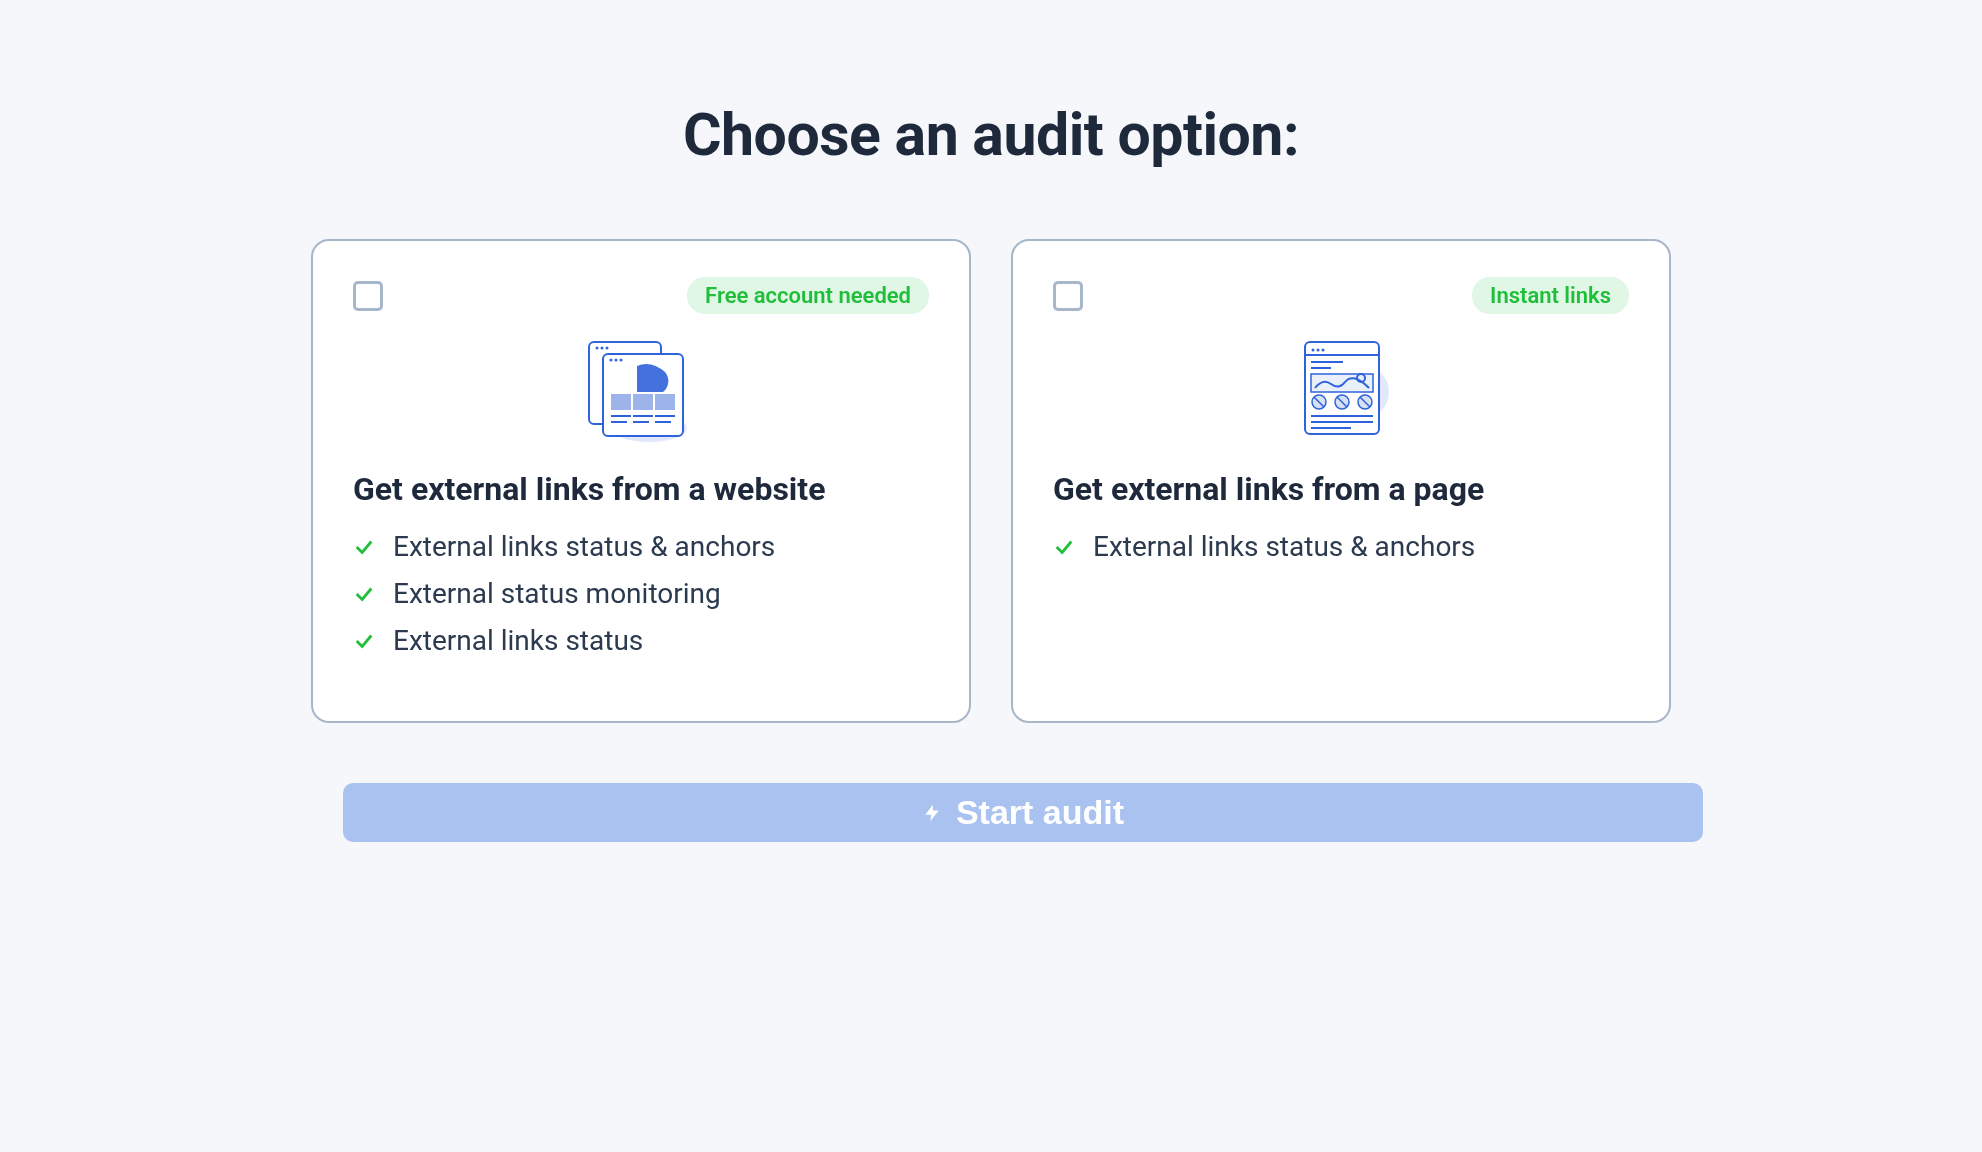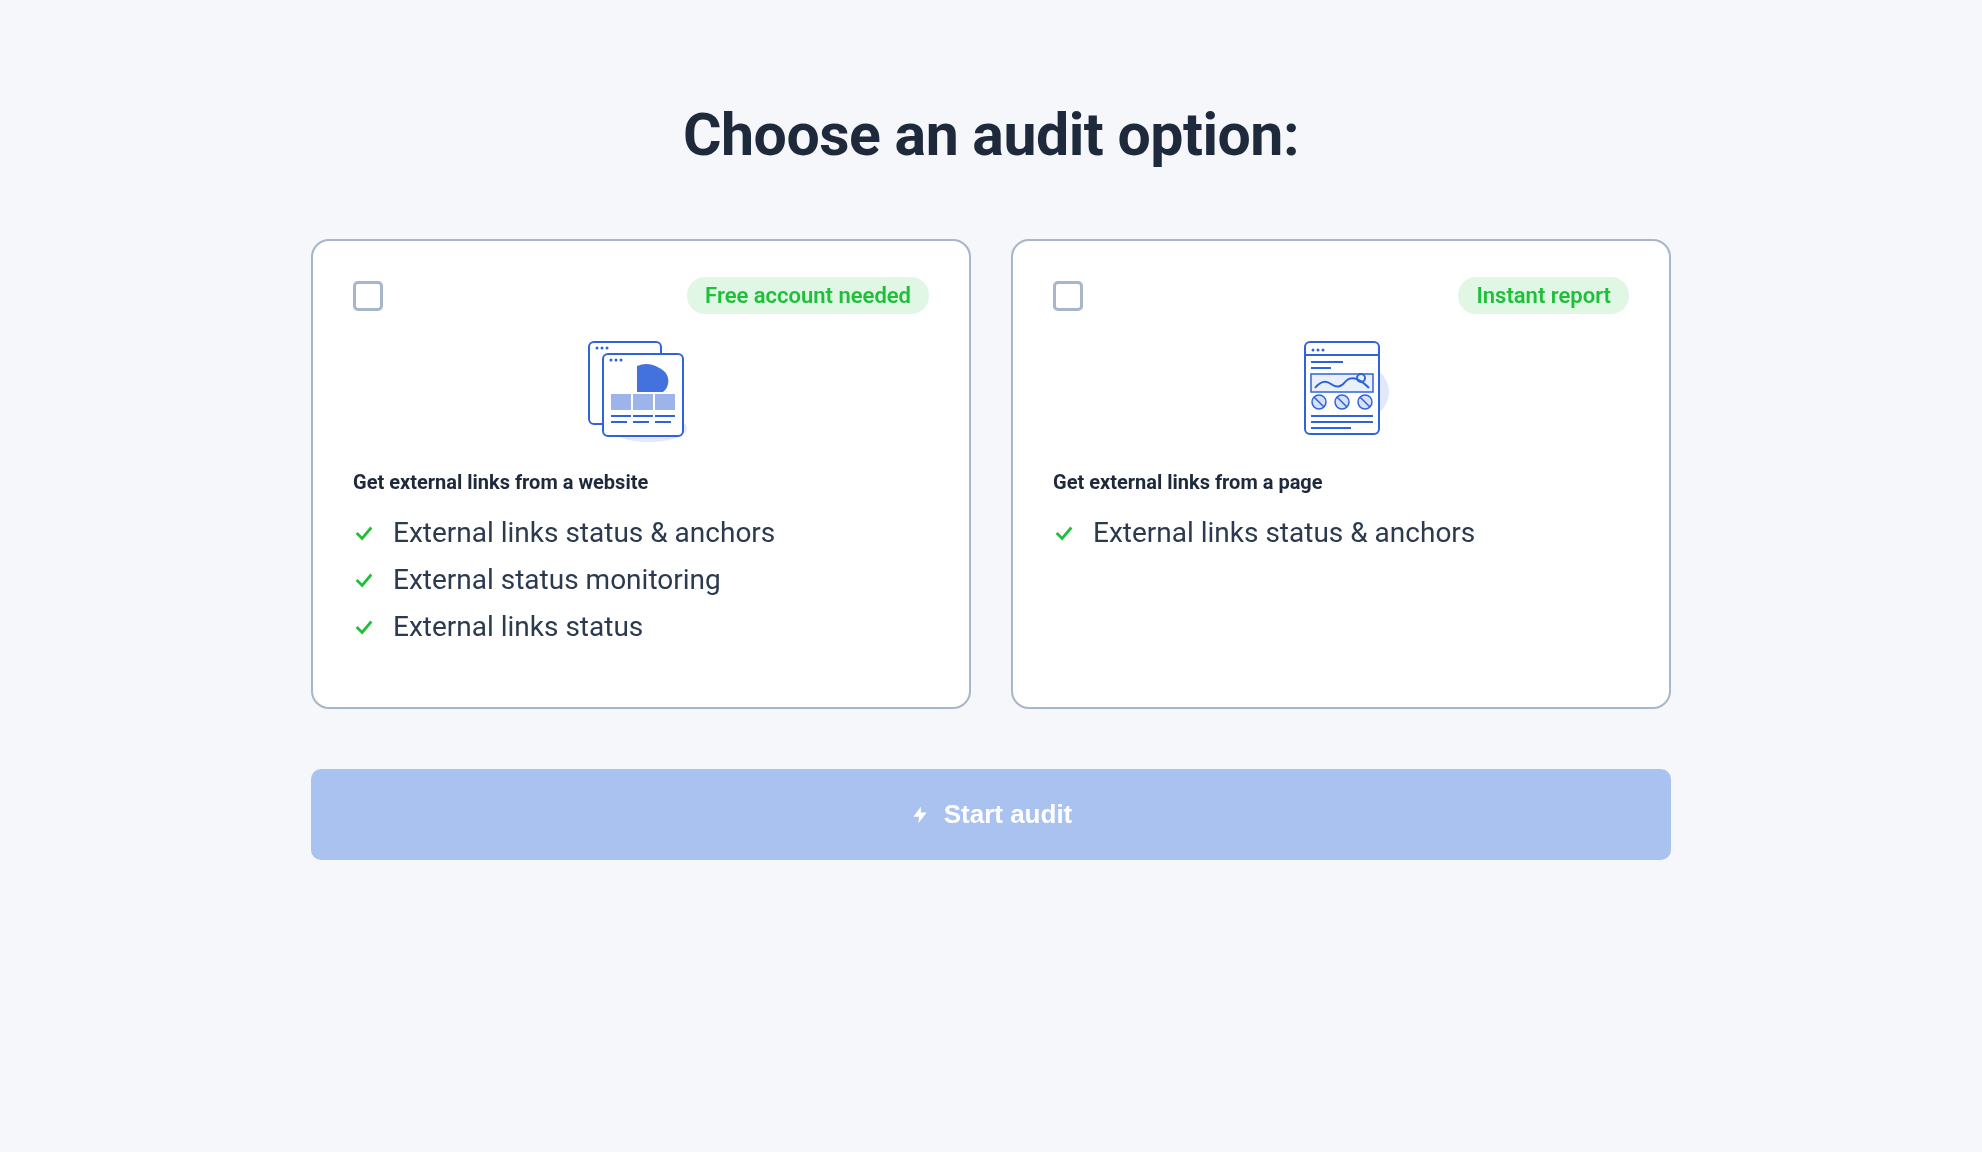--- a/index.html
+++ b/index.html
@@ -54,21 +54,21 @@
       padding: 6px 18px;
       border-radius: 18px;
       white-space: nowrap;
     }
     .card-icon {
       display: flex;
       justify-content: center;
       margin-bottom: 24px;
     }
     .card-heading {
-      font-size: 20px;
+      font-size: 32px;
       font-weight: 700;
       color: #1e2a3b;
       margin-bottom: 22px;
     }
     .features { list-style: none; }
     .features li {
       display: flex;
       align-items: center;
       gap: 18px;
       font-size: 28px;
@@ -78,29 +78,30 @@
     .check {
       width: 22px; height: 22px; flex-shrink: 0;
       stroke: #1fbf3a; stroke-width: 3; fill: none;
     }
     .cta {
       margin-top: 60px;
       width: 100%;
       border: none;
       background: #aac2f0;
       color: #ffffff;
-      font-size: 26px;
+      font-size: 34px;
       font-weight: 600;
-      padding: 30px;
+      padding: 10px;
       border-radius: 10px;
       cursor: pointer;
       display: flex;
       align-items: center;
       justify-content: center;
       gap: 14px;
+      margin-left: 32px;
     }
     .bolt { width: 20px; height: 20px; fill: #ffffff; }
   </style>
 </head>
 <body>
 
 <div class="wrapper" id="wrapper">
   <h1 class="title">Choose an audit option:</h1>
   <div class="cards" id="cards">
       <div class="card">
@@ -151,21 +152,21 @@
       <svg class="check" viewBox="0 0 24 24">
               <polyline points="4 12 10 18 20 6"></polyline>
             </svg>
       <span>External links status</span>
     </li>
         </ul>
   </div>
       <div class="card">
     <div class="card-top">
       <div class="checkbox"></div>
-      <div class="badge">Instant report</div>
+      <div class="badge">Instant links</div>
     </div>
     <div class="card-icon">
           <svg width="120" height="110" viewBox="0 0 120 110">
     <ellipse cx="78" cy="56" rx="30" ry="28" fill="#cfd8f6" opacity="0.6"></ellipse>
     <rect x="24" y="6" width="74" height="92" rx="5" fill="#fff" stroke="#2f63db" stroke-width="2"></rect>
     <circle cx="32" cy="14" r="1.5" fill="#2f63db"></circle>
             <circle cx="37" cy="14" r="1.5" fill="#2f63db"></circle>
             <circle cx="42" cy="14" r="1.5" fill="#2f63db"></circle>
     <line x1="24" y1="19" x2="98" y2="19" stroke="#2f63db" stroke-width="2"></line>
     <line x1="30" y1="26" x2="62" y2="26" stroke="#2f63db" stroke-width="2"></line>

